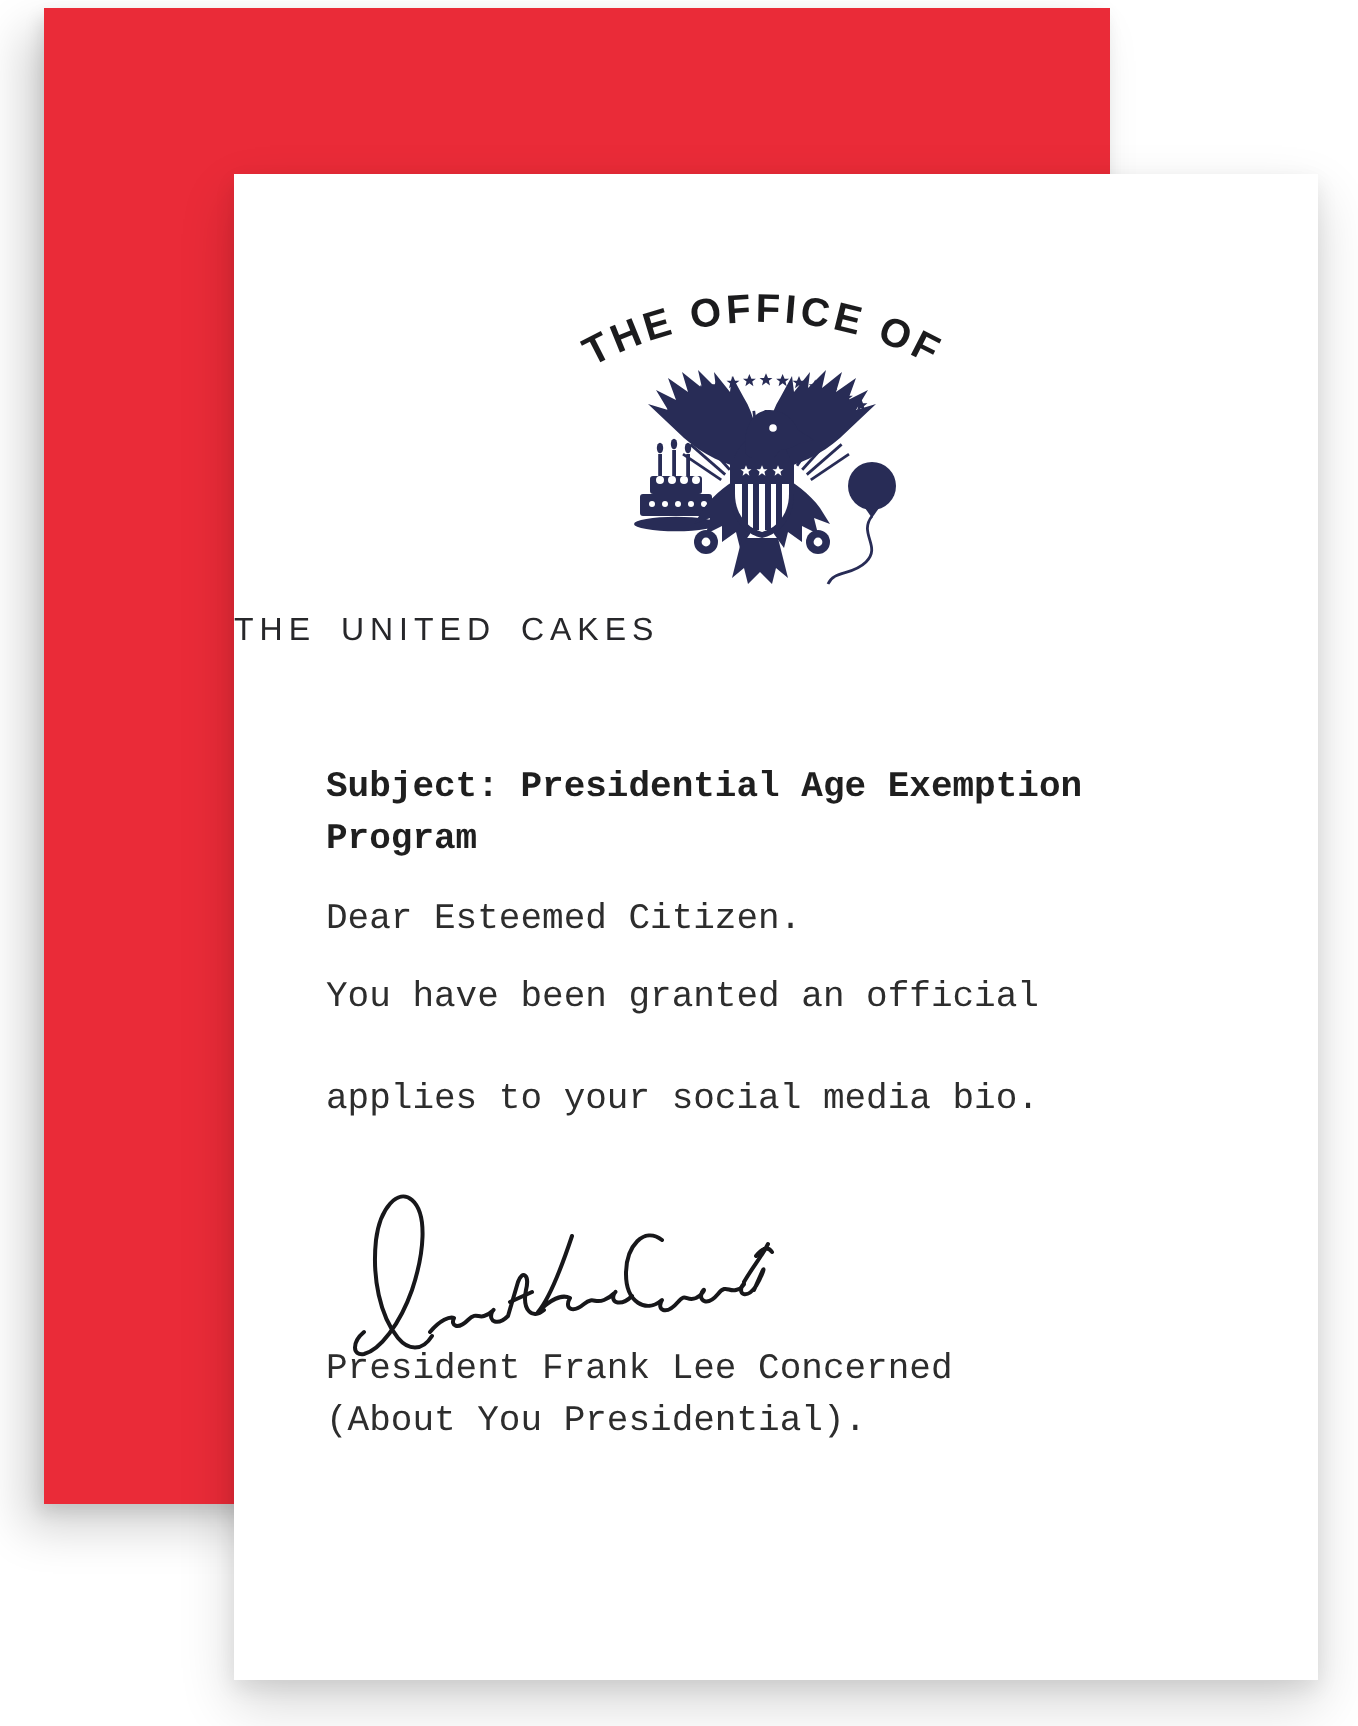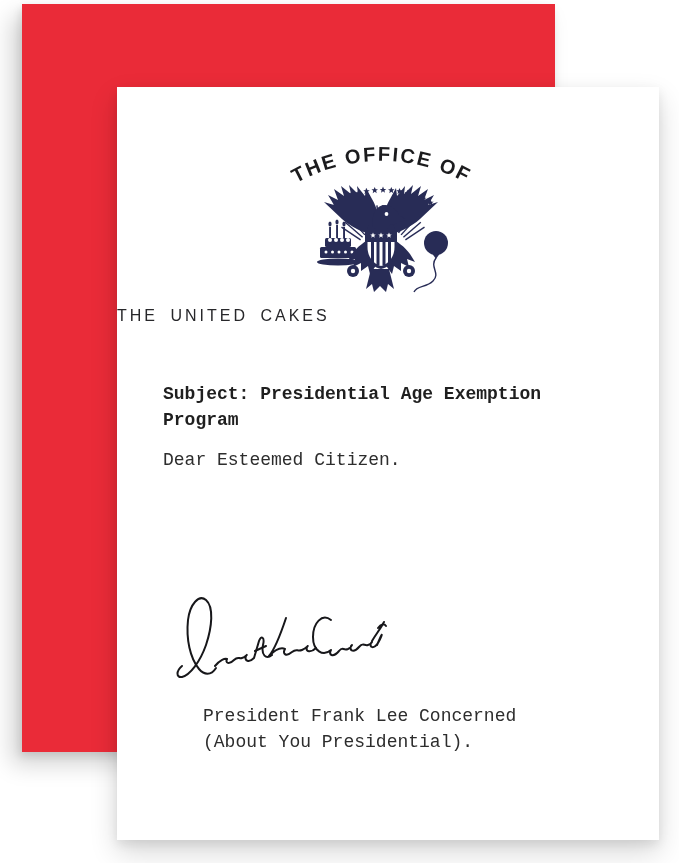--- a/index.html
+++ b/index.html
@@ -26,21 +26,21 @@
     color:#27272a; font-weight:500;
   }
   .type {
     position:absolute; left:46px;
     font-family:"Liberation Mono","DejaVu Sans Mono",monospace;
     font-size:18px; line-height:25.5px; color:#2d2d2d; white-space:pre;
   }
   .subject { top:295px; font-weight:bold; color:#1f1f1f; }
   .salutation { top:361px; }
   .body-text { top:400px; }
-  .signoff { top:617px;margin-left:40px; }
+  .signoff { top:586px; }
   .signature-svg { position:absolute; left:56px; top:505px; width:215px; height:92px; }
   .sig-stroke { fill:none; stroke:#17171a; stroke-width:2; stroke-linecap:round; stroke-linejoin:round; }
 </style>
 </head>
 <body>
 
 <div class="stage">
 
   <div class="envelope"></div>
 
@@ -154,21 +154,21 @@
         </g>
       </g>
     </svg>
 
     <div class="org-name">THE UNITED CAKES</div>
 
     <div class="type subject"><span>Subject: Presidential Age Exemption</span><br><span>Program</span></div>
 
     <div class="type salutation">Dear Esteemed Citizen.</div>
 
-    <div class="type body-text"><br><br></div>
+    <div class="type body-text"><span>You have been granted an official</span><br><br><span>applies to your social media bio.</span></div>
 
     <svg class="signature-svg" viewBox="0 0 215 92">
       <path class="sig-stroke" d="M9,74 C3,79 3,86 9,85 C17,83 27,70 33,53 C39,35 41,15 33,8 C26,2 17,12 15,28 C13,47 17,66 26,77 C31,83 38,84 43,76"></path>
       <path class="sig-stroke" d="M42,74 C47,68 52,66 54,67 C52,71 56,73 61,68 C65,64 66,67 69,66 C73,65 75,61 73,64 C71,69 76,71 81,66 L86,49 C88,43 92,45 90,53 C88,63 93,68 99,63"></path>
       <path class="sig-stroke" d="M82,59 L93,54"></path>
       <path class="sig-stroke" d="M113,26 C108,41 102,57 96,64 C102,58 108,55 112,57 C109,62 113,65 119,60 C124,56 124,60 129,58 C134,56 136,52 134,55 C132,60 138,61 143,56"></path>
       <path class="sig-stroke" d="M158,28 C149,21 140,31 140,45 C140,59 150,65 158,58 C155,63 160,66 166,59 C170,54 170,59 175,57 C179,55 180,51 178,54 C176,59 181,61 186,55 C190,50 191,54 195,53 C199,52 200,48 198,51 C196,56 201,57 205,51 C208,46 210,40 208,44 L204,53"></path>
       <path class="sig-stroke" d="M199,49 C203,42 208,36 211,30 M205,36 C208,32 211,31 213,34"></path>
     </svg>
 

